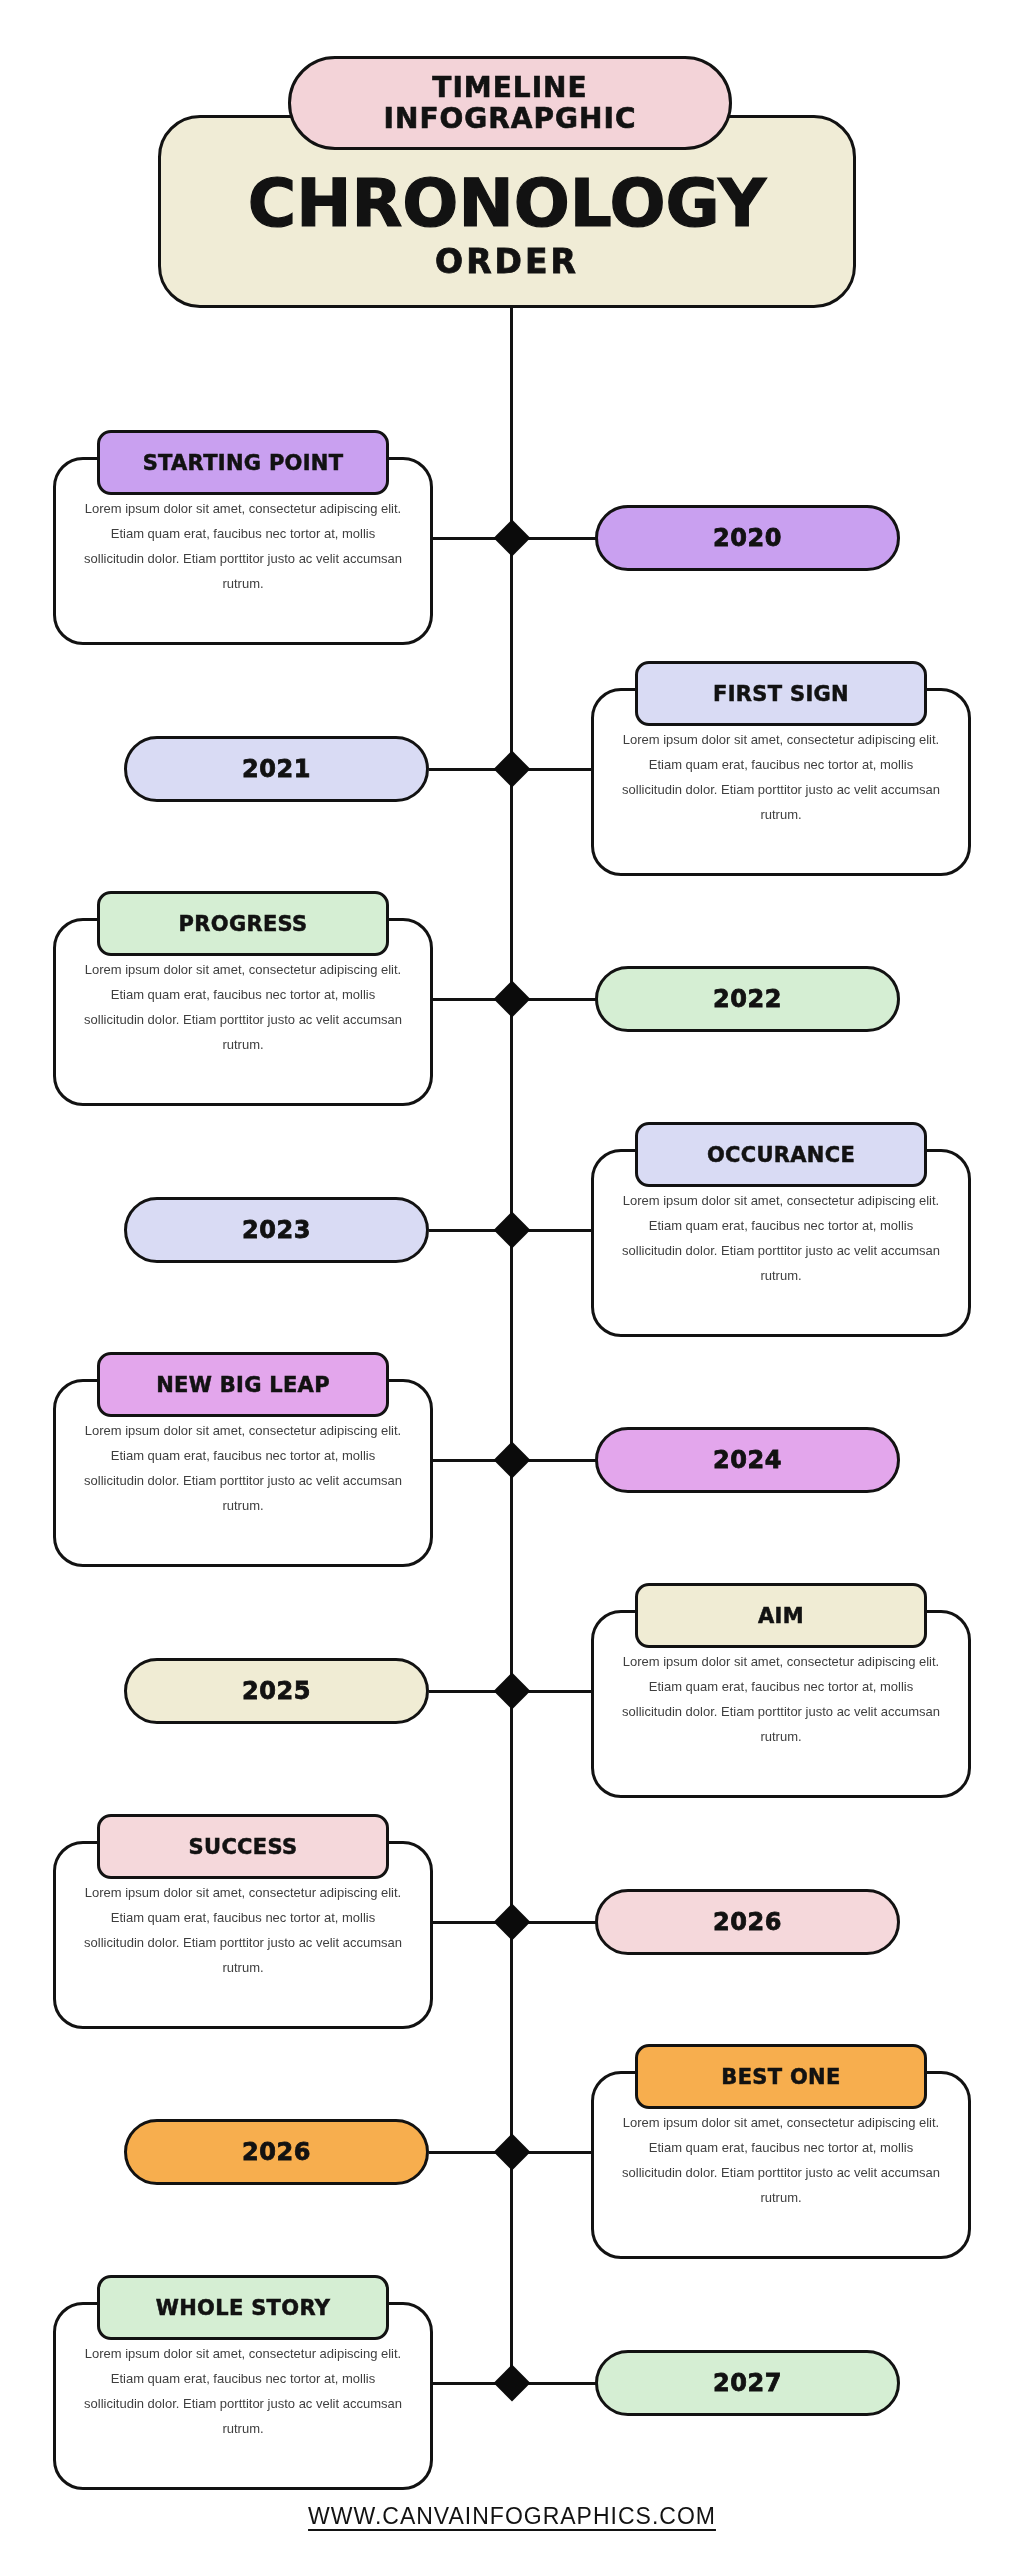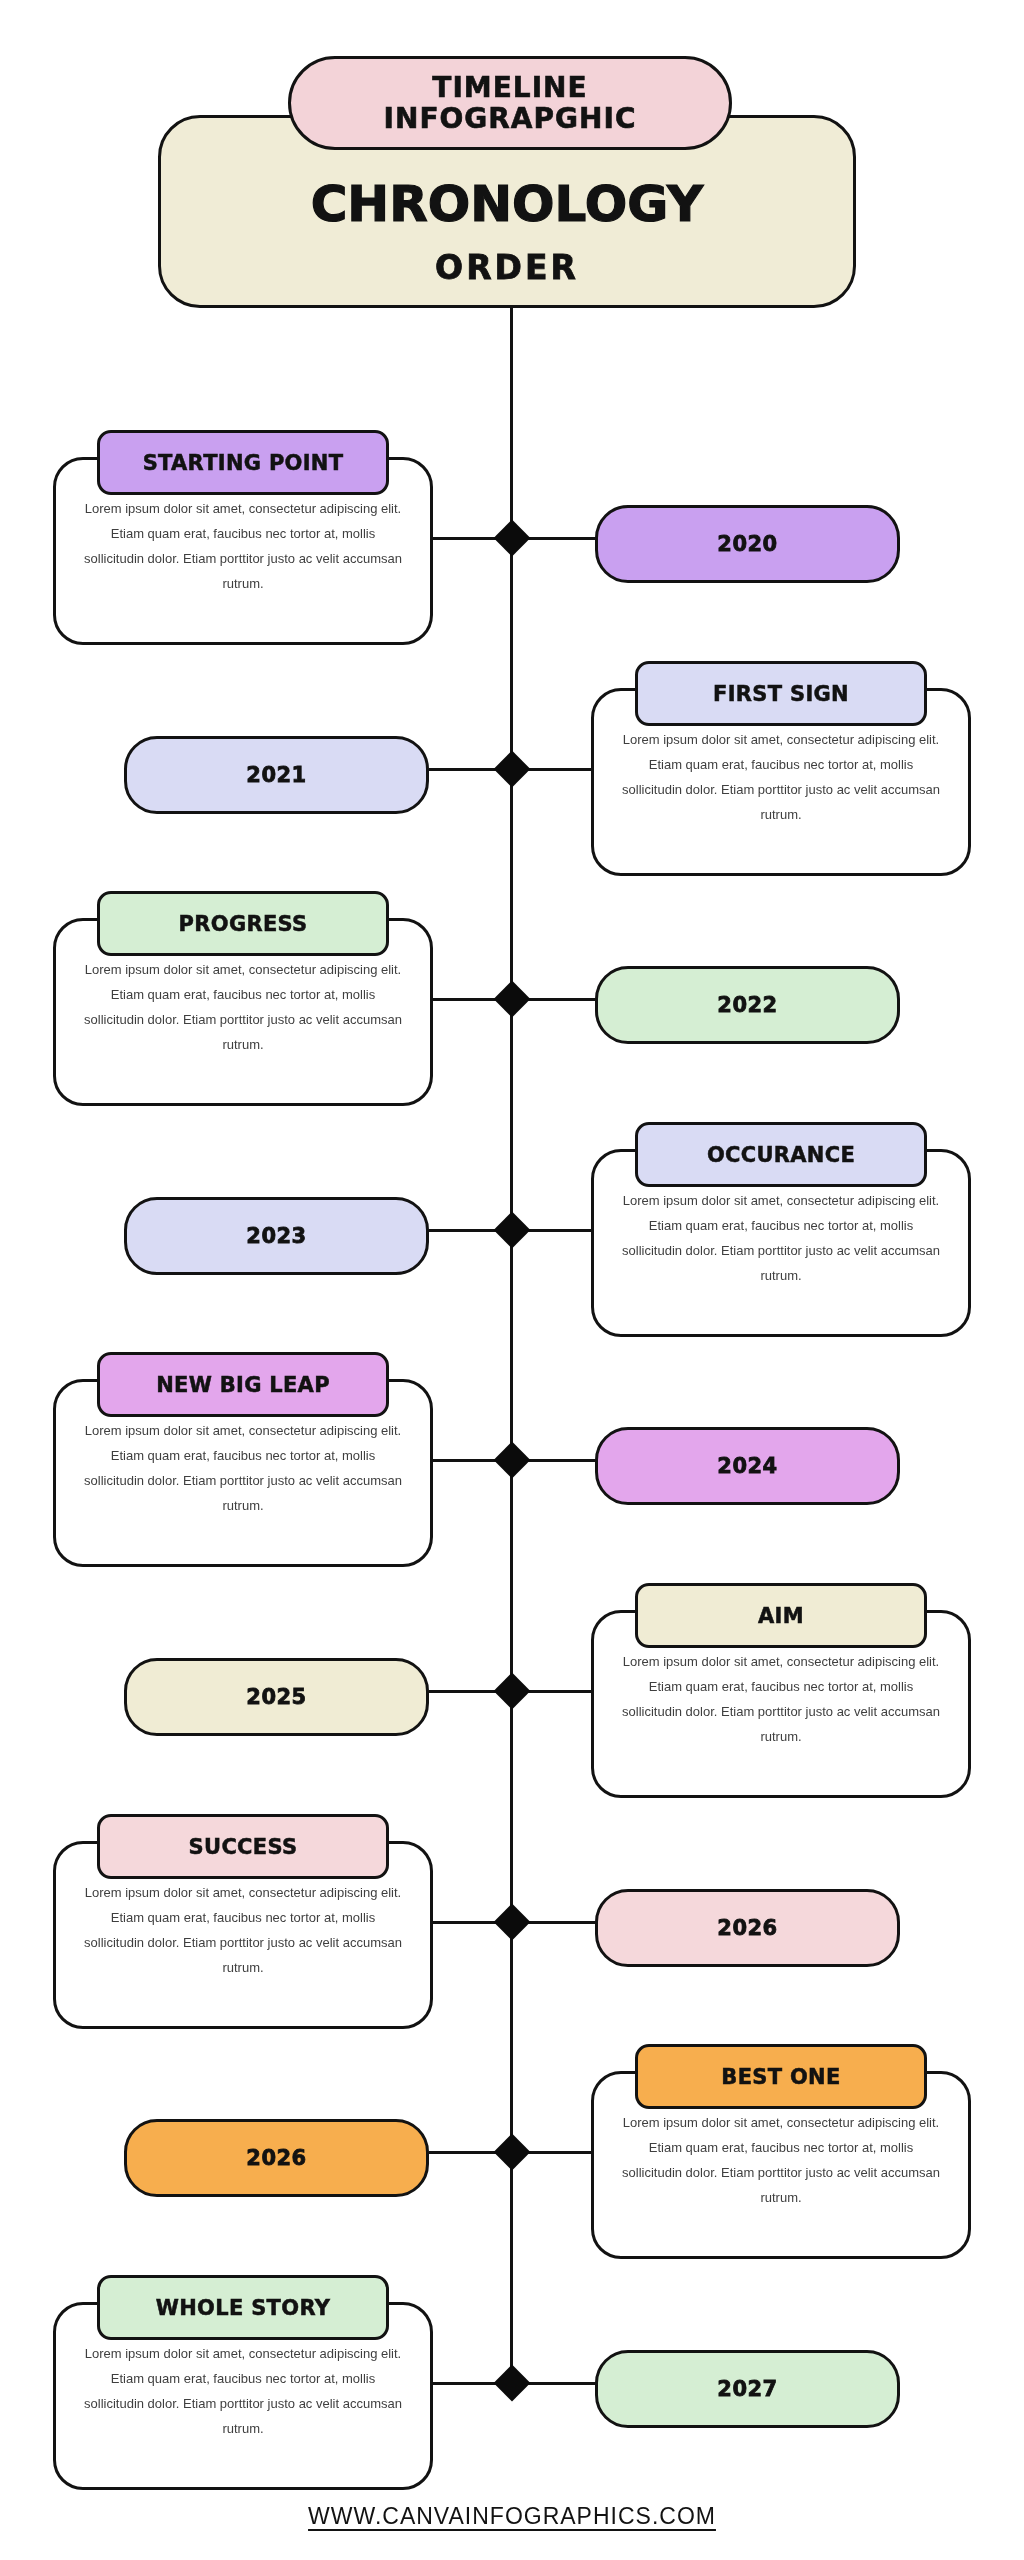--- a/index.html
+++ b/index.html
@@ -18,24 +18,24 @@
     line-height:31px; letter-spacing:1px; -webkit-text-stroke:0.6px #111;
   }
   .title-box {
     position:absolute; left:158px; top:115px; width:698px; height:193px;
     box-sizing:border-box; background:var(--header-beige);
     border:3px solid var(--outline); border-radius:42px; z-index:1;
     text-align:center;
   }
   .title {
     margin:50px 0 0 0; font-family:"DejaVu Sans", sans-serif; font-weight:bold;
-    font-size:50px; line-height:72px; letter-spacing:0px; -webkit-text-stroke:1.2px #111;
+    font-size:66px; line-height:72px; letter-spacing:0px; -webkit-text-stroke:1.2px #111;
   }
   .subtitle {
-    margin-top:11px; font-family:"DejaVu Sans", sans-serif; font-weight:bold;
+    margin-top:5px; font-family:"DejaVu Sans", sans-serif; font-weight:bold;
     font-size:33px; line-height:34px; letter-spacing:3px; -webkit-text-stroke:0.8px #111;
   }
 
   
   .spine {
     position:absolute; left:510px; top:308px; width:3px; height:2075px;
     background:var(--outline);
   }
   .item { position:absolute; left:0; width:1024px; height:0; }
   .connector {
@@ -58,24 +58,24 @@
     border:3px solid var(--outline); border-radius:14px;
     display:flex; align-items:center; justify-content:center;
     font-family:"DejaVu Sans", sans-serif; font-weight:bold; font-size:21px;
     letter-spacing:0.3px; -webkit-text-stroke:0.5px #111; white-space:nowrap;
   }
   .card-body {
     margin:36px 24px 0; font-size:13px; line-height:25px; text-align:center;
     color:var(--body-text);
   }
   .year-pill {
-    position:absolute; top:-33px; width:305px; height:78px; box-sizing:border-box;
+    position:absolute; top:-33px; width:305px; height:66px; box-sizing:border-box;
     border:3px solid var(--outline); border-radius:33px;
     display:flex; align-items:center; justify-content:center;
-    font-family:"DejaVu Sans", sans-serif; font-weight:bold; font-size:21px;
+    font-family:"DejaVu Sans", sans-serif; font-weight:bold; font-size:24px;
     letter-spacing:0.5px; -webkit-text-stroke:0.8px #111;
   }
   .item.card-left  .year-pill { left:595px; }
   .item.card-right .year-pill { left:124px; }
 
   
   .footer {
     position:absolute; left:0; top:2503px; width:1024px; text-align:center;
   }
   .footer a {

